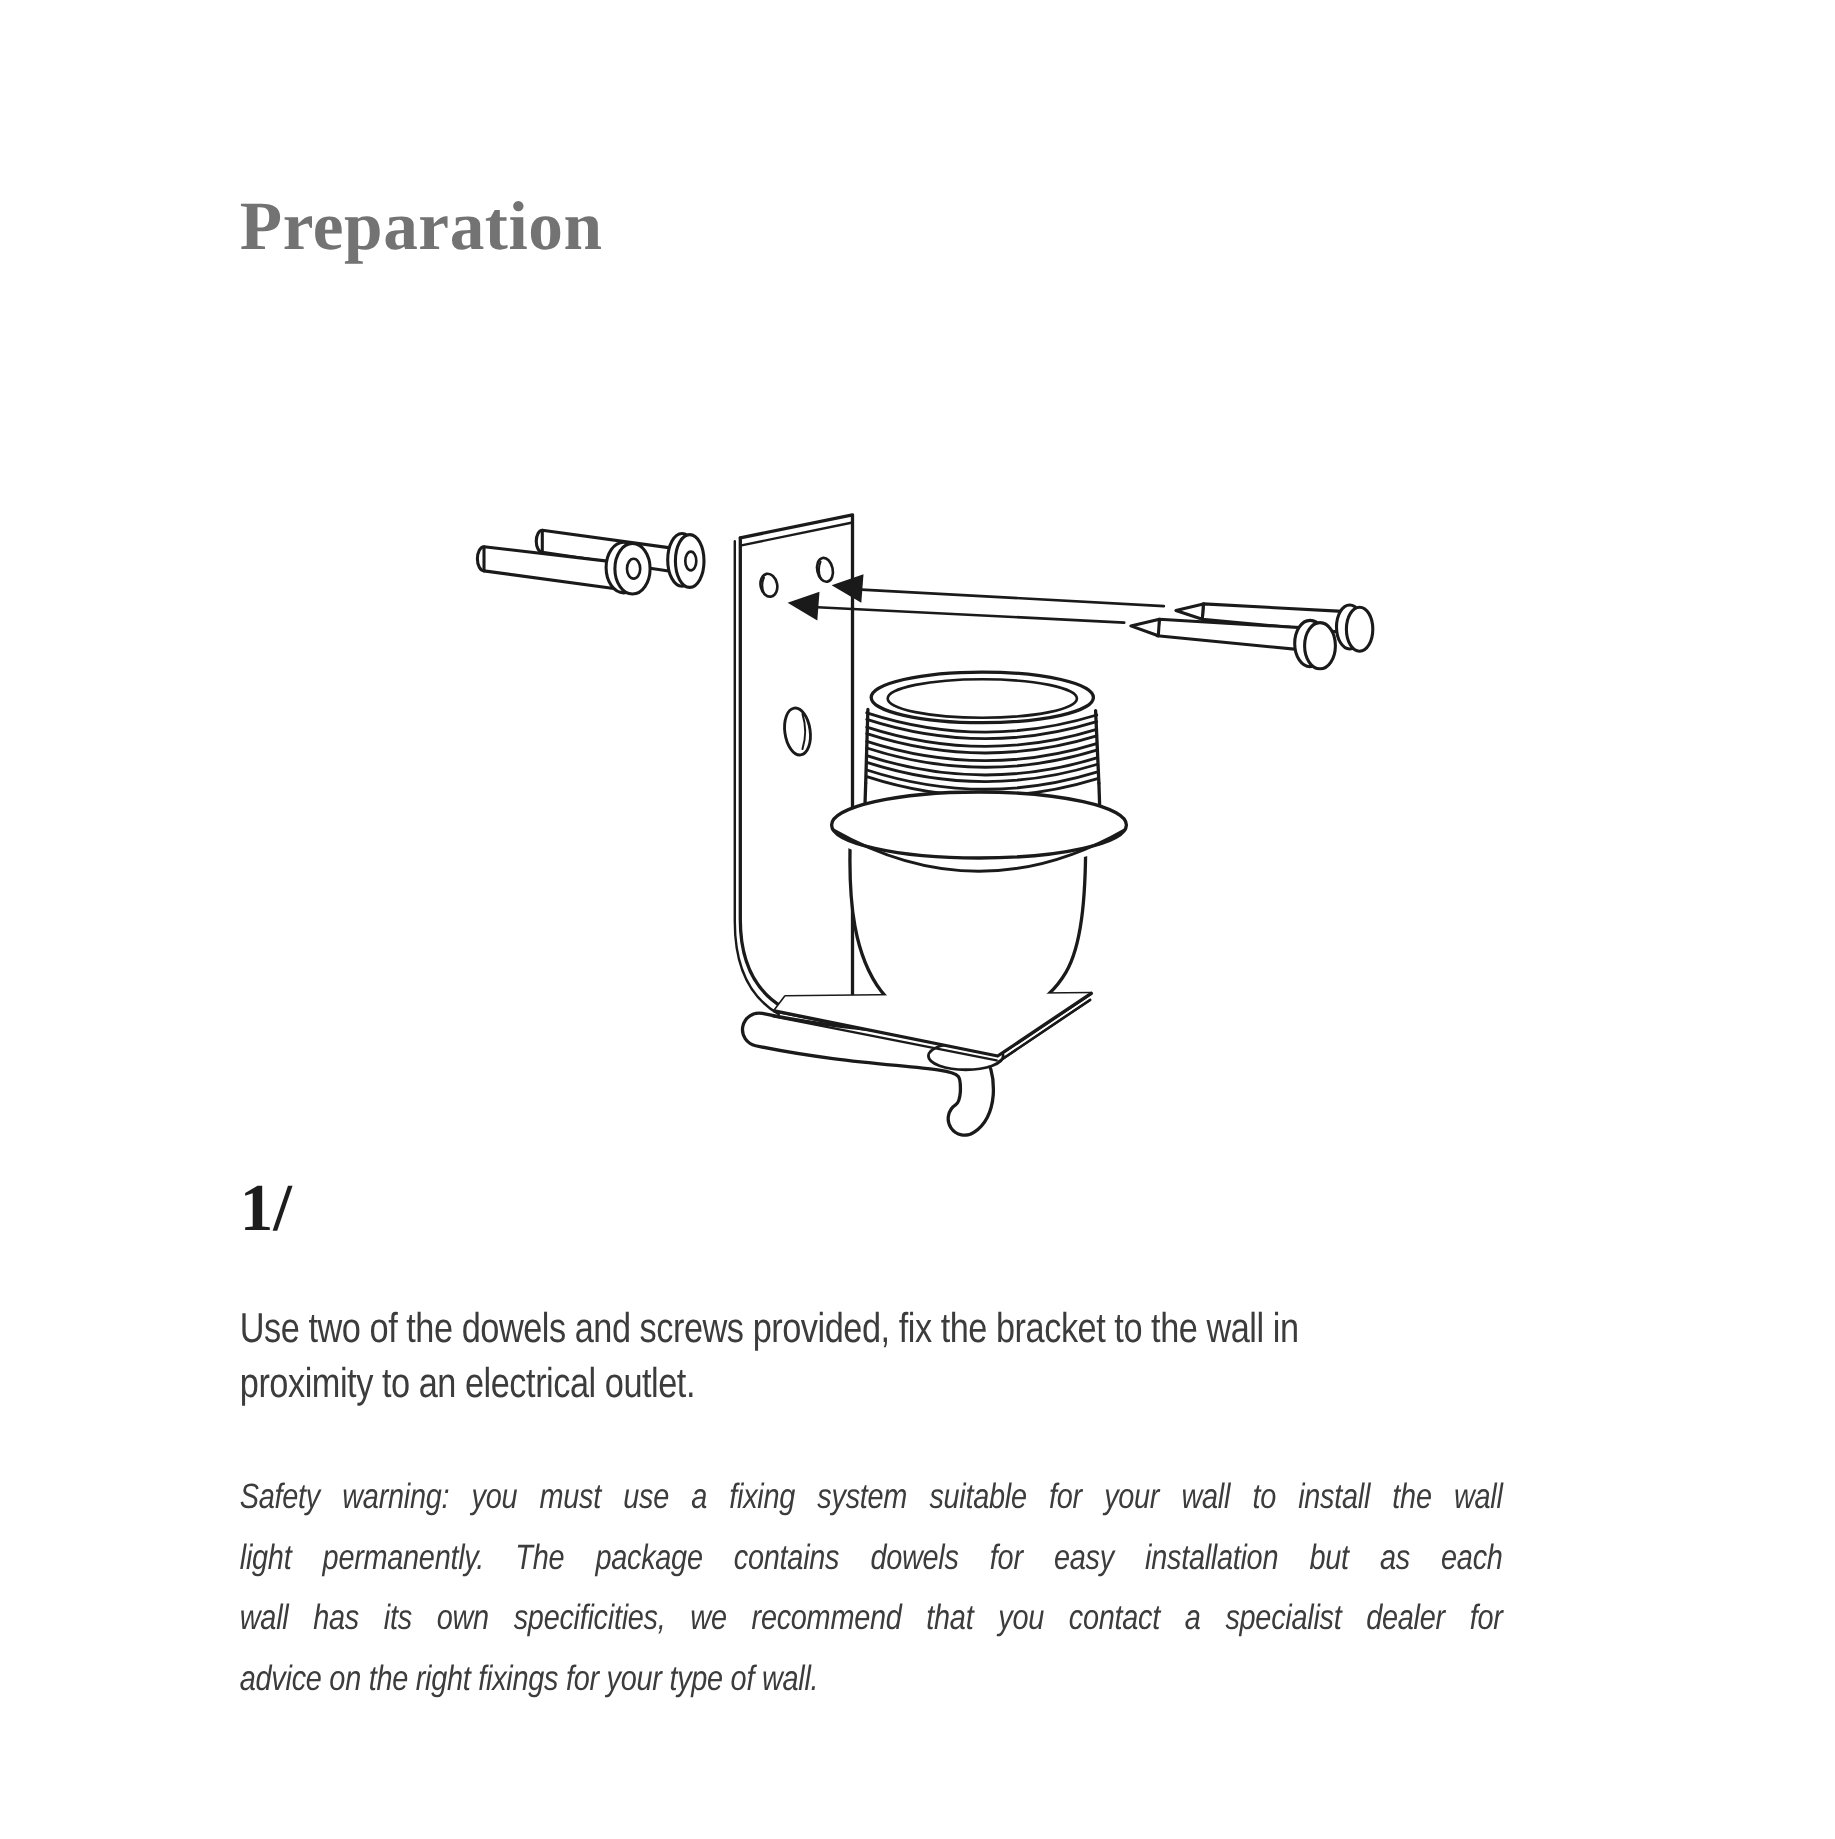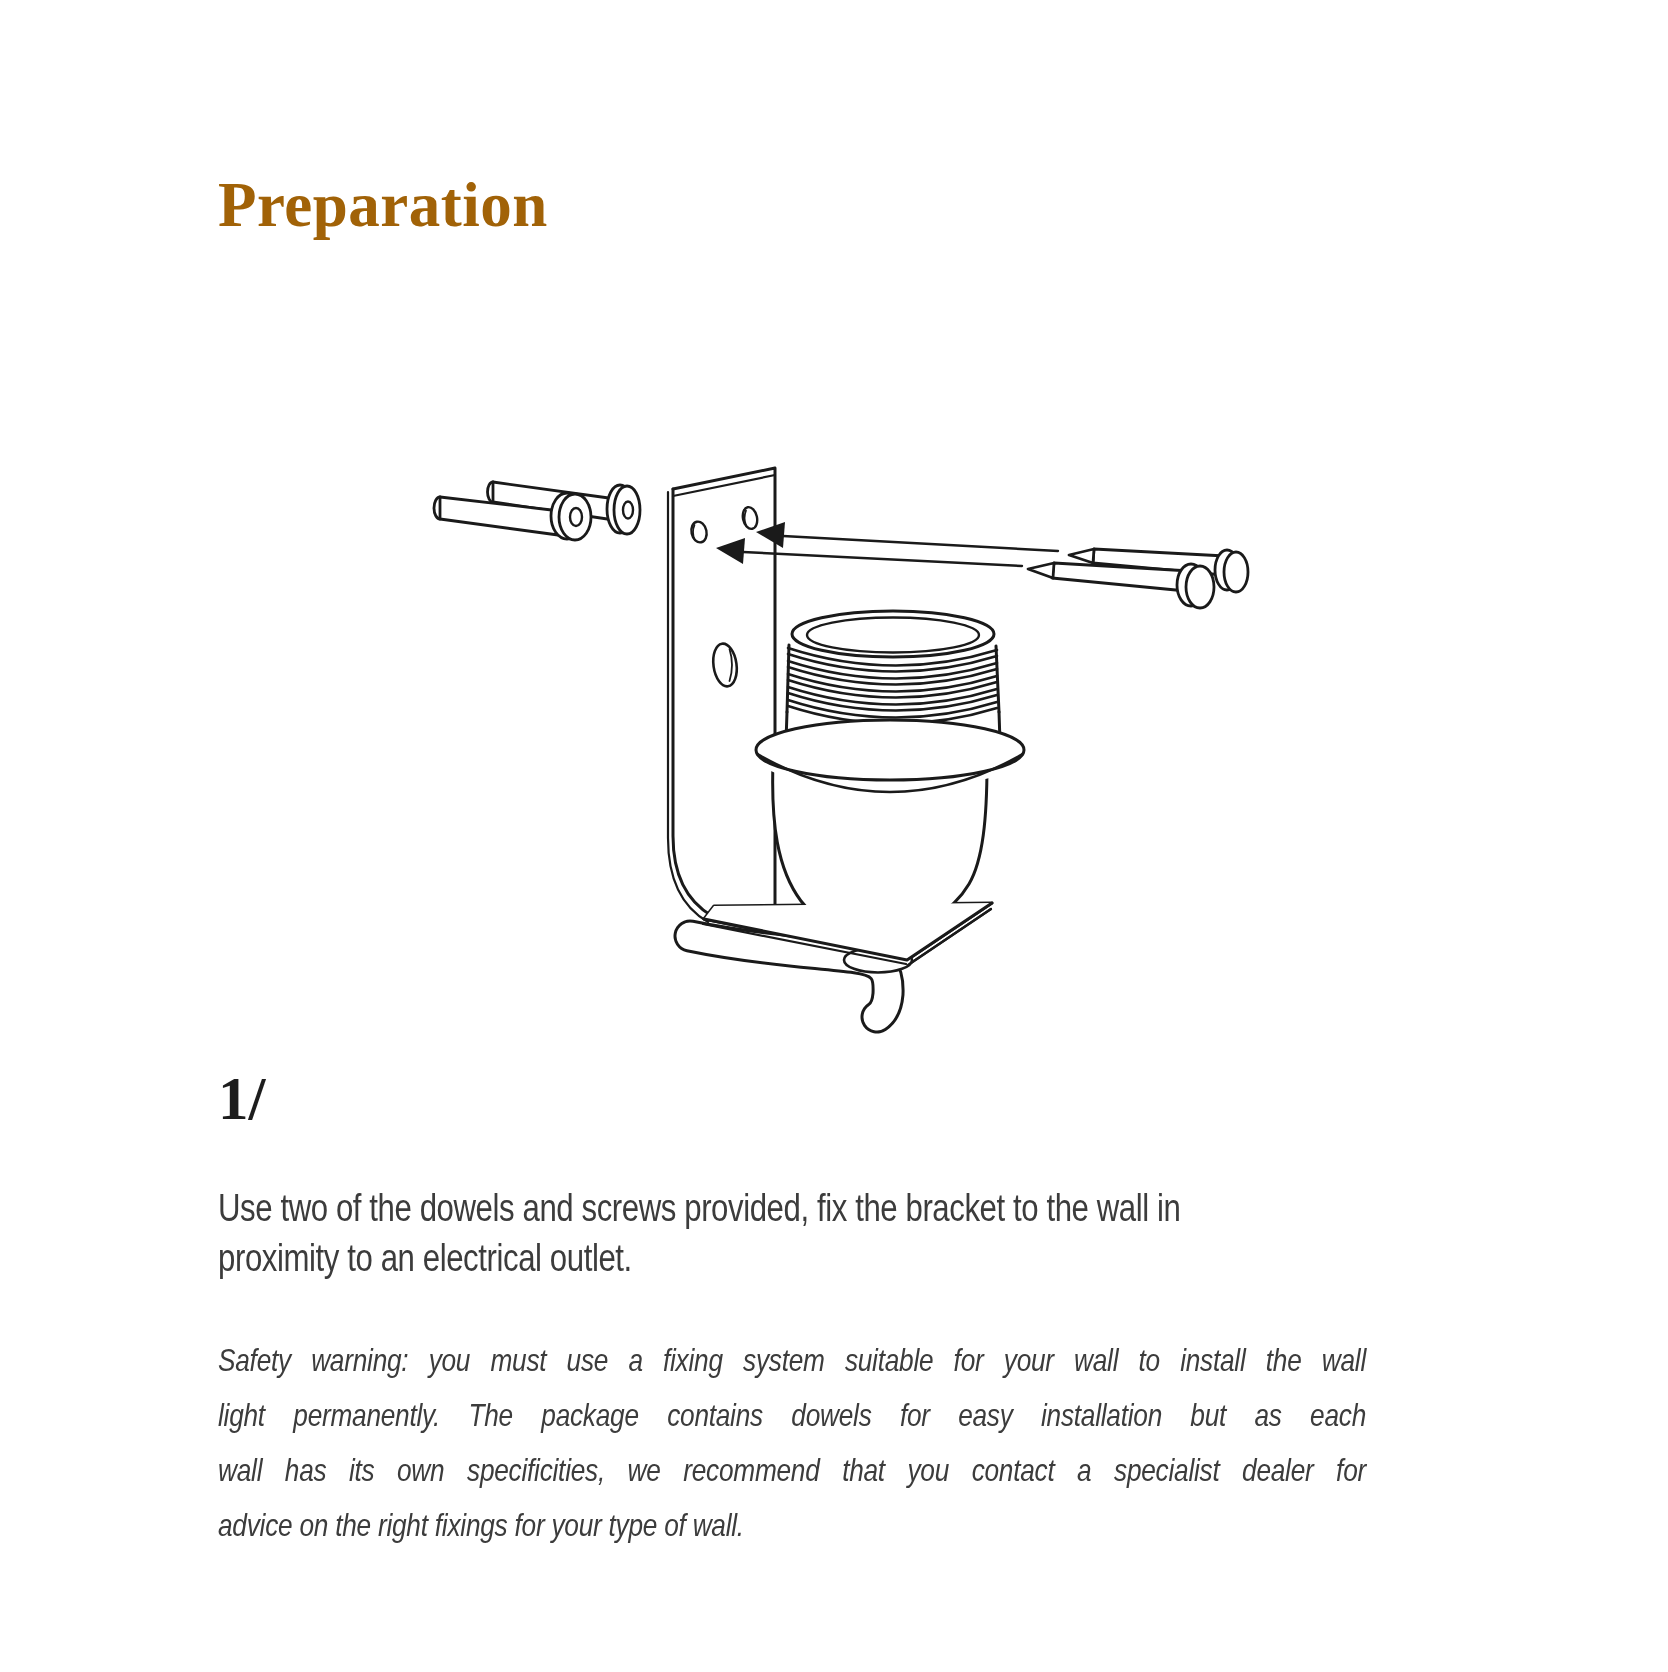--- a/index.html
+++ b/index.html
@@ -5,21 +5,21 @@
   html,body { margin:0; padding:0; background:#ffffff; }
   .page {
     position:relative; width:1668px; height:1672px;
     background:#ffffff; overflow:hidden;
     font-family:"Liberation Sans", sans-serif;
   }
   .title {
     position:absolute; left:218px; top:132px;
     font-family:"Liberation Serif", serif;
     font-weight:700; font-size:63px; line-height:1;
-    letter-spacing:0.5px; color:#a16207;
+    letter-spacing:0.5px; color:#737373;
   }
   .step {
     position:absolute; left:218px; top:1068px;
     font-family:"Liberation Serif", serif;
     font-weight:700; font-size:61px; line-height:1;
     color:#1d1d1d;
   }
   .diagram {
     position:absolute; left:400px; top:440px;
   }

